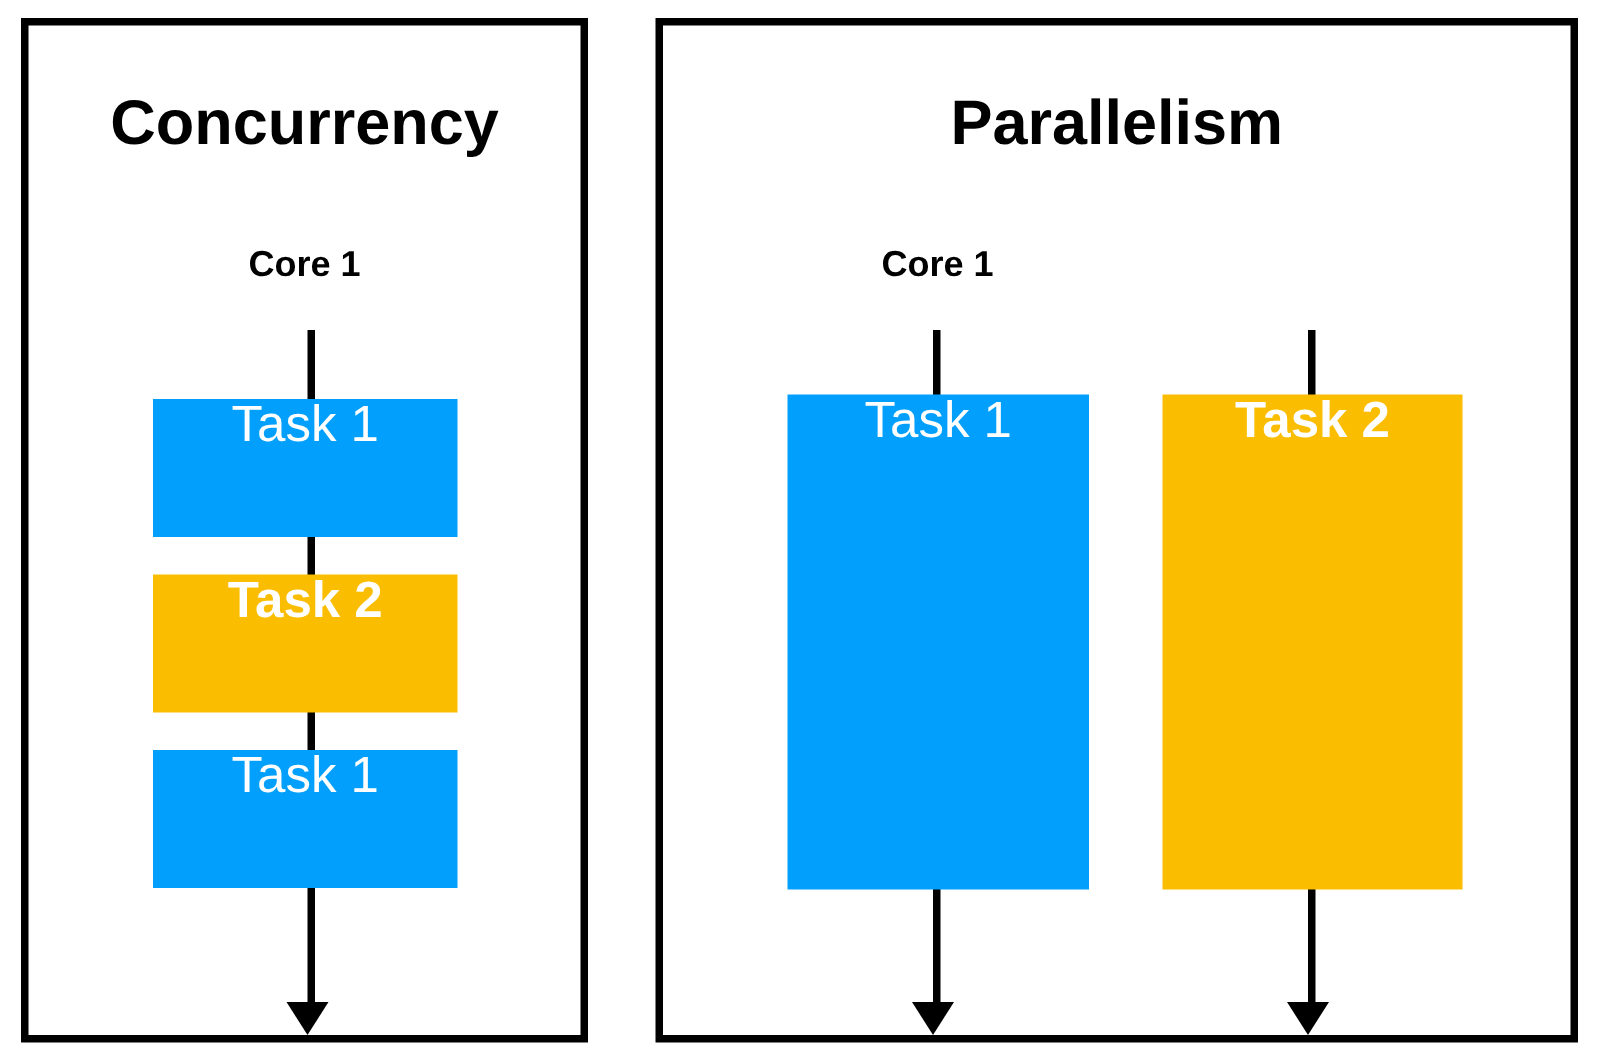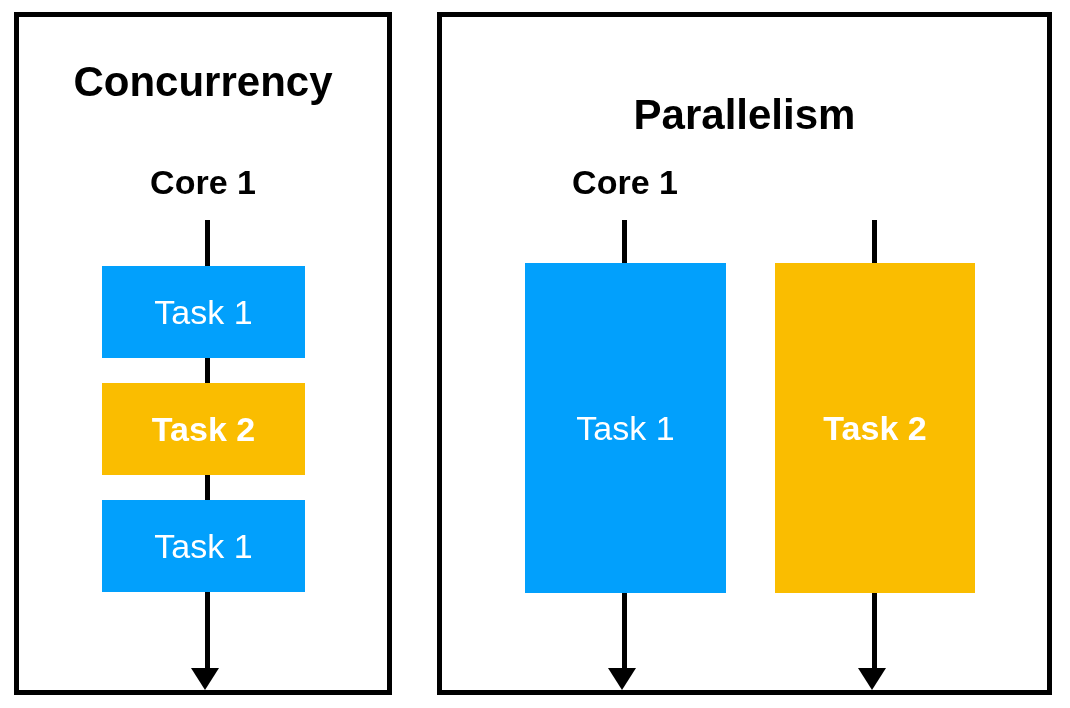--- a/index.html
+++ b/index.html
@@ -49,21 +49,21 @@
     font-weight: bold;
     font-size: 42px;
     line-height: 1;
     color: #000000;
     white-space: nowrap;
   }
   .core-label {
     position: absolute;
     text-align: center;
     font-weight: bold;
-    font-size: 34px;
+    font-size: 24px;
     line-height: 1;
     color: #000000;
     white-space: nowrap;
   }
 
   
   .flow-line {
     position: absolute;
     width: 5px;
     background: #000000;
@@ -74,21 +74,21 @@
     height: 0;
     border-left: 14px solid transparent;
     border-right: 14px solid transparent;
     border-top: 22px solid #000000;
   }
 
   
   .task-block {
     position: absolute;
     display: flex;
-    align-items: center;
+    align-items: flex-start;
     justify-content: center;
     color: #ffffff;
     font-size: 34px;
     font-weight: normal;
     line-height: 1;
     white-space: nowrap;
   }
   .task-block.blue   { background: #02a0fc; }
   .task-block.yellow { background: #fabd00; font-weight: bold; }
 </style>
@@ -115,21 +115,21 @@
     </div>
 
     <div class="task-block blue" style="left: 83px; top: 483px; width: 203px; height: 92px; background: rgb(2, 160, 252); color: rgb(255, 255, 255);">
       <span>Task 1</span>
     </div>
 
   </div>
 
   <div class="panel" id="panel-parallelism">
 
-    <div class="panel-title" style="left:0; top:44px; width:605px;margin-top:33px;">Parallelism</div>
+    <div class="panel-title" style="left:0; top:44px; width:605px;">Parallelism</div>
 
     <div class="core-label" style="left:63px; top:148px; width:240px;">Core 1</div>
 
     <div class="flow-line" style="left: 180px; top: 203px; height: 448px; background: rgb(0, 0, 0);"></div>
     <div class="arrow-head" style="left: 166px; top: 651px; border-top-color: rgb(0, 0, 0);"></div>
 
     <div class="task-block blue" style="left: 83px; top: 246px; width: 201px; height: 330px; background: rgb(2, 160, 252); color: rgb(255, 255, 255);">
       <span>Task 1</span>
     </div>
 

